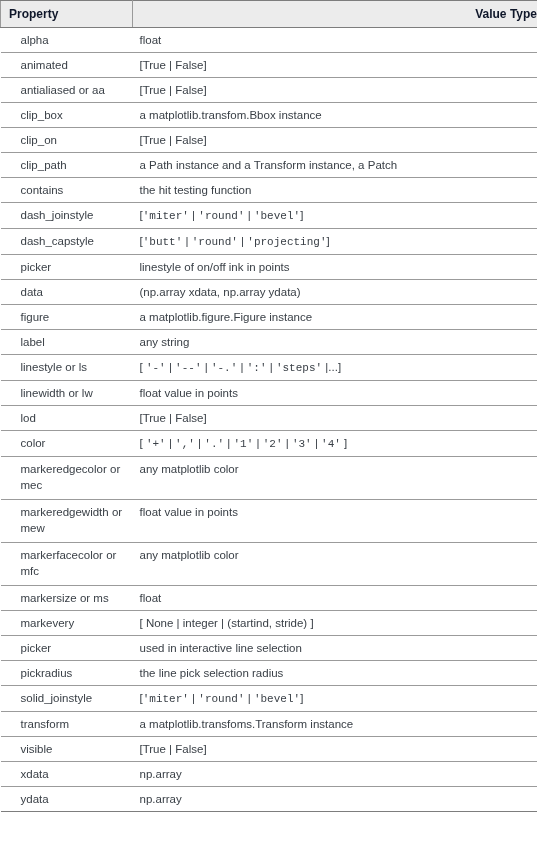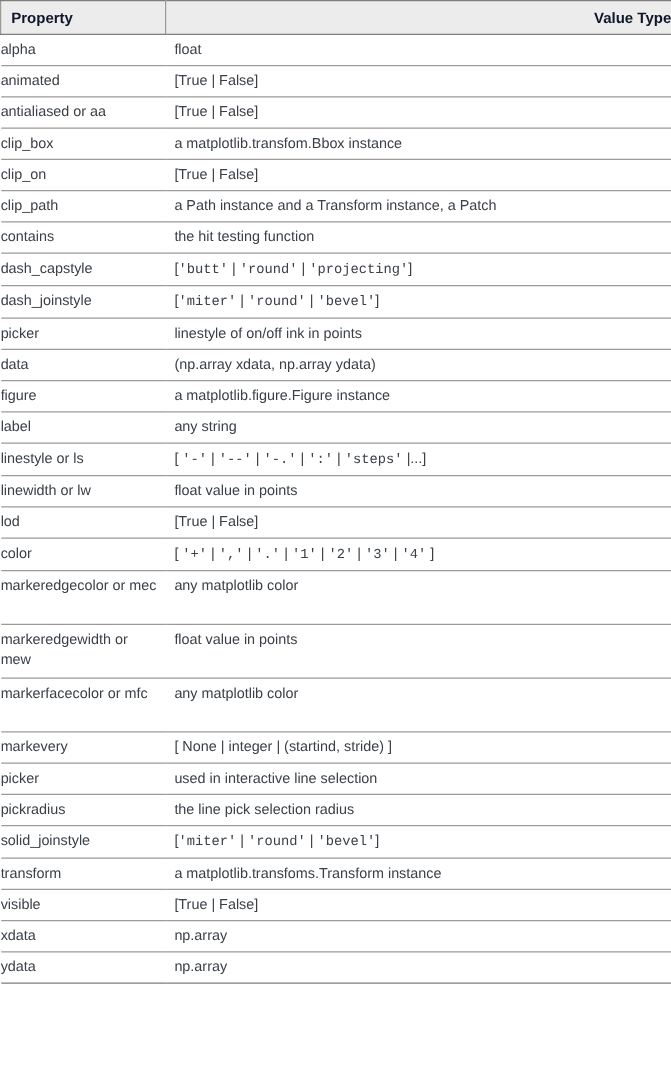--- a/index.html
+++ b/index.html
@@ -51,21 +51,21 @@
     padding: 4px 6px 4px 8px;
     border-bottom: 1px solid #9b9b9b;
     line-height: 16px;
     color: #3a4047;
     background: #ffffff;
   }
   tbody tr:last-child td {
     border-bottom: 1px solid #7d7d7d;
   }
   tbody td.cell-prop {
-    padding-left: 0;
+    padding-left: 20px;
   }
   tbody td.cell-val {
     padding-left: 7px;
   }
   tbody tr.tall td {
     height: 34px;
   }
 
   
   .mono {
@@ -115,26 +115,26 @@
       </tr>
       <tr>
         <td class="cell-prop">clip_path</td>
         <td class="cell-val">a Path instance and a Transform instance, a Patch</td>
       </tr>
       <tr>
         <td class="cell-prop">contains</td>
         <td class="cell-val">the hit testing function</td>
       </tr>
       <tr>
+        <td class="cell-prop">dash_joinstyle</td>
+        <td class="cell-val"><span class="brk">[</span><span class="mono">'miter'</span><span class="brk"> | </span><span class="mono">'round'</span><span class="brk"> | </span><span class="mono">'bevel'</span><span class="brk">]</span></td>
+      </tr>
+      <tr>
         <td class="cell-prop">dash_capstyle</td>
         <td class="cell-val"><span class="brk">[</span><span class="mono">'butt'</span><span class="brk"> | </span><span class="mono">'round'</span><span class="brk"> | </span><span class="mono">'projecting'</span><span class="brk">]</span></td>
-      </tr>
-      <tr>
-        <td class="cell-prop">dash_joinstyle</td>
-        <td class="cell-val"><span class="brk">[</span><span class="mono">'miter'</span><span class="brk"> | </span><span class="mono">'round'</span><span class="brk"> | </span><span class="mono">'bevel'</span><span class="brk">]</span></td>
       </tr>
       <tr>
         <td class="cell-prop">picker</td>
         <td class="cell-val">linestyle of on/off ink in points</td>
       </tr>
       <tr>
         <td class="cell-prop">data</td>
         <td class="cell-val">(np.array xdata, np.array ydata)</td>
       </tr>
       <tr>
@@ -167,20 +167,24 @@
       </tr>
       <tr class="tall">
         <td class="cell-prop">markeredgewidth or mew</td>
         <td class="cell-val">float value in points</td>
       </tr>
       <tr class="tall">
         <td class="cell-prop">markerfacecolor or mfc</td>
         <td class="cell-val">any matplotlib color</td>
       </tr>
       <tr>
+        <td class="cell-prop">markersize or ms</td>
+        <td class="cell-val">float</td>
+      </tr>
+      <tr>
         <td class="cell-prop">markevery</td>
         <td class="cell-val">[ None | integer | (startind, stride) ]</td>
       </tr>
       <tr>
         <td class="cell-prop">picker</td>
         <td class="cell-val">used in interactive line selection</td>
       </tr>
       <tr>
         <td class="cell-prop">pickradius</td>
         <td class="cell-val">the line pick selection radius</td>

